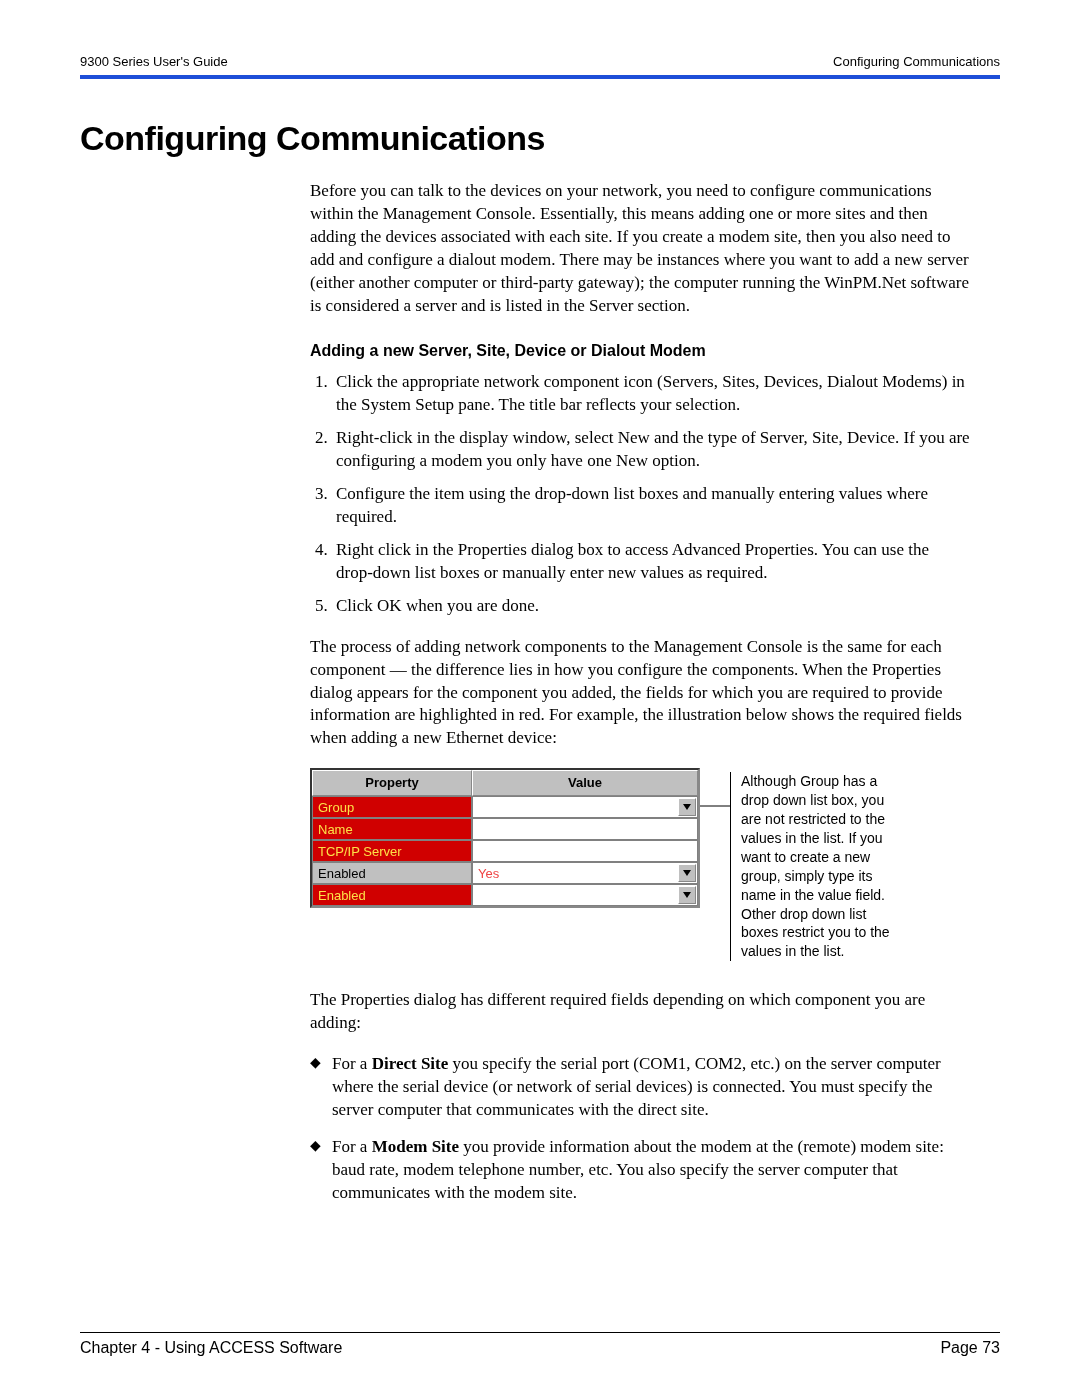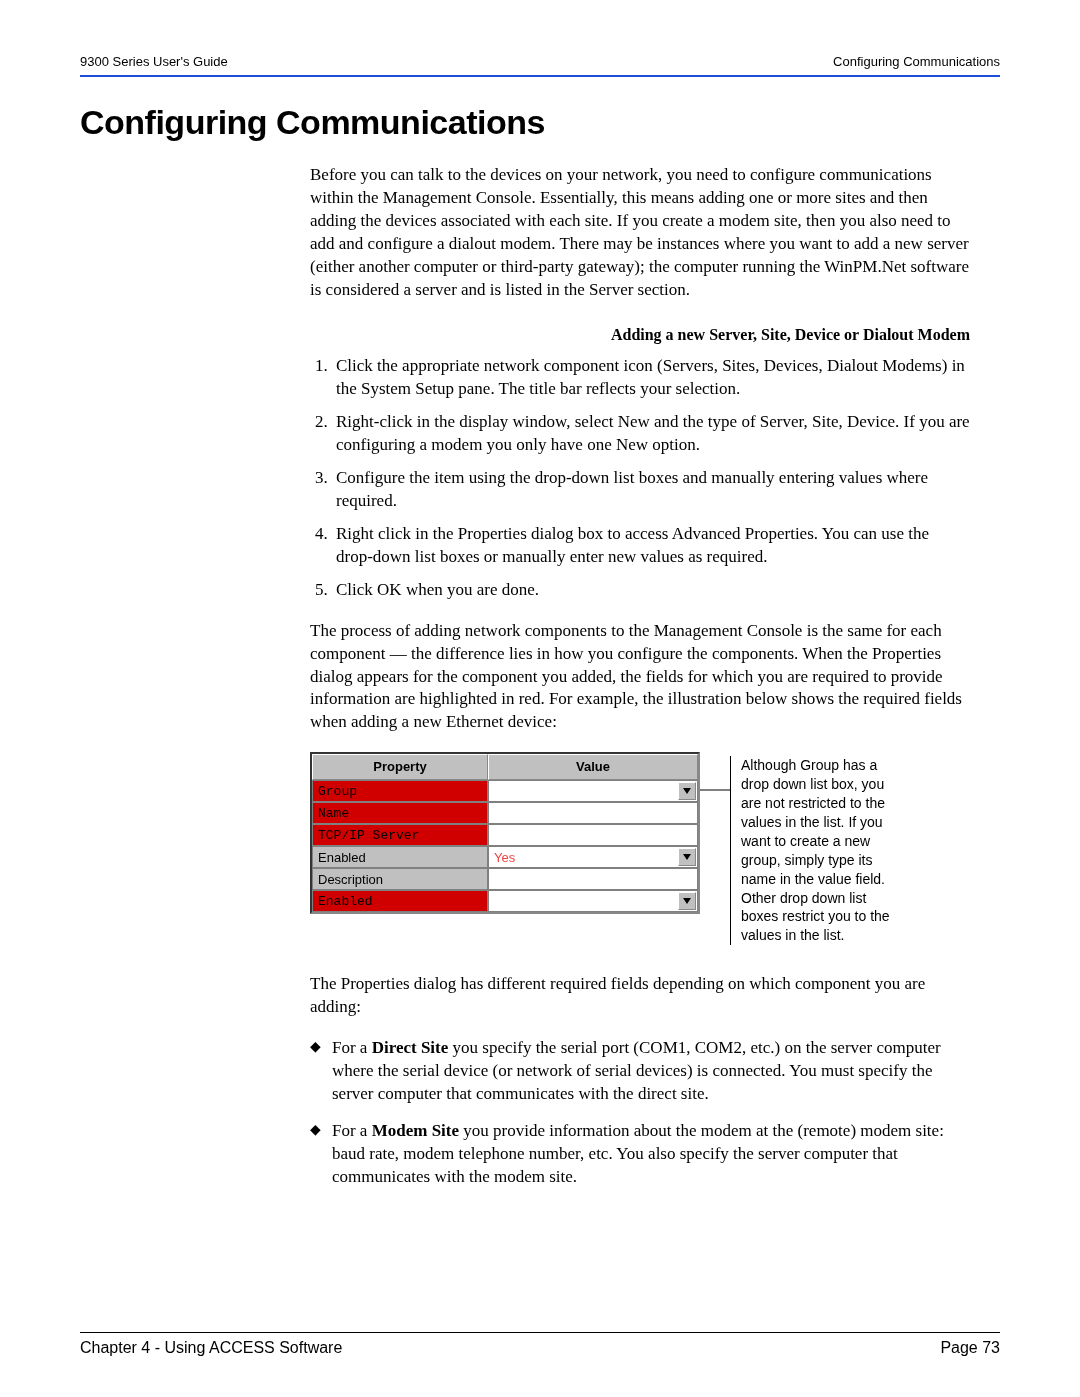--- a/index.html
+++ b/index.html
@@ -13,45 +13,44 @@
   }
   .page {
     padding: 54px 80px 40px 80px;
   }
   .header {
     display: flex;
     justify-content: space-between;
     font-family: Arial, Helvetica, sans-serif;
     font-size: 13px;
     color: #000;
-    border-bottom: 2px solid #1d4ed8;
+    border-bottom: 4px solid #1d4ed8;
     padding-bottom: 6px;
-    margin-bottom: 26px;
+    margin-bottom: 40px;
   }
   h1 {
     font-family: Arial, Helvetica, sans-serif;
     font-weight: 700;
     font-size: 34px;
     margin-bottom: 22px;
     letter-spacing: -0.5px;
   }
   .content {
     margin-left: 230px;
     margin-right: 30px;
     font-size: 17px;
     line-height: 1.35;
   }
   .para { margin-bottom: 18px; }
   h2 {
-    font-family: Liberation Serif, serif;
+    font-family: Liberation Sans, sans-serif;
     font-weight: 700;
     font-size: 16px;
     margin-top: 22px;
     margin-bottom: 10px;
-    text-align: right;
   }
   ol { margin-left: 22px; margin-bottom: 18px; }
   ol li { margin-bottom: 10px; padding-left: 4px; }
   ul.diamond { list-style: none; margin-left: 0; }
   ul.diamond li { position: relative; padding-left: 22px; margin-bottom: 14px; }
   ul.diamond li::before {
     content: "◆";
     position: absolute;
     left: 0;
     top: 1px;
@@ -71,35 +70,34 @@
   }
   .pt-row { display: flex; }
   .pt-head {
     background: #c0c0c0;
     font-weight: 700;
     border: 1px solid #888;
     border-top-color: #fff;
     border-left-color: #fff;
     padding: 3px 6px;
   }
-  .pt-prop { width: 176px; }
+  .pt-prop { width: 160px; }
   .pt-val { flex: 1; position: relative; }
   .pt-cell {
     border: 1px solid #808080;
     padding: 2px 5px;
     height: 22px;
   }
   .pt-label {
     background: #c0c0c0;
     color: #000;
   }
   .pt-label.req {
     background: #d00000;
-    color: #000000;
-    font-family: Liberation Mono, monospace;
+    color: #fde047;
   }
   .pt-value {
     background: #fff;
     color: #ef4444;
     position: relative;
   }
   .dd-arrow {
     position: absolute;
     right: 1px; top: 1px;
     width: 18px; height: 18px;
@@ -193,24 +191,20 @@
               <div class="pt-cell pt-prop pt-label req">TCP/IP Server</div>
               <div class="pt-cell pt-val pt-value"></div>
             </div>
             <div class="pt-row">
               <div class="pt-cell pt-prop pt-label">Enabled</div>
               <div class="pt-cell pt-val pt-value">Yes<div class="dd-arrow">
                   <svg viewBox="0 0 8 6">
                     <polygon points="0,0 8,0 4,6" fill="#000"></polygon>
                   </svg>
                 </div></div>
-            </div>
-            <div class="pt-row">
-              <div class="pt-cell pt-prop pt-label">Description</div>
-              <div class="pt-cell pt-val pt-value"></div>
             </div>
             <div class="pt-row">
               <div class="pt-cell pt-prop pt-label req">Enabled</div>
               <div class="pt-cell pt-val pt-value">
                 <div class="dd-arrow">
                   <svg viewBox="0 0 8 6">
                     <polygon points="0,0 8,0 4,6" fill="#000"></polygon>
                   </svg>
                 </div>
               </div>

